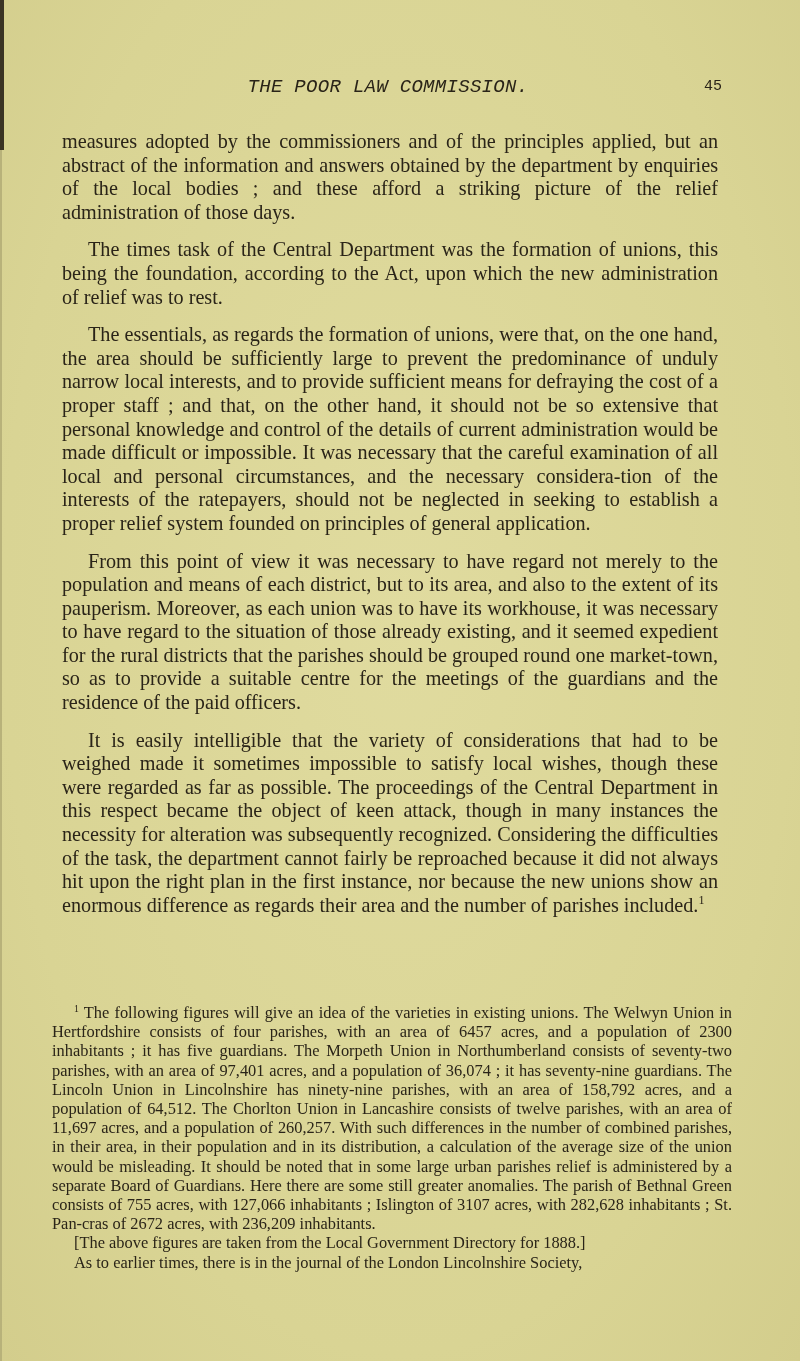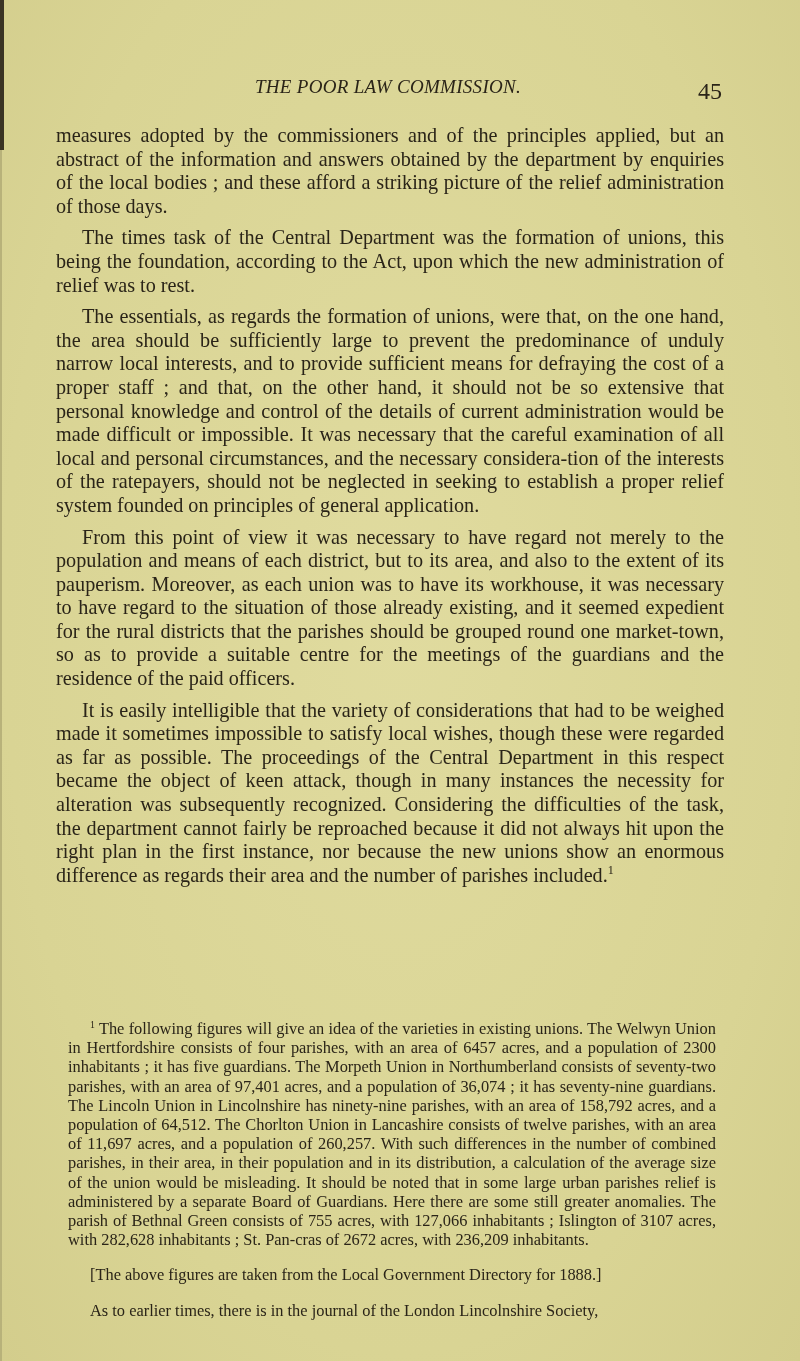--- a/index.html
+++ b/index.html
@@ -16,41 +16,41 @@
     }
     .left-edge {
       position: absolute; left: 0; top: 0; width: 4px; height: 150px;
       background: #3a3424;
     }
     .left-edge2 {
       position: absolute; left: 0; top: 150px; width: 2px; height: 1211px;
       background: #b8b27a;
     }
     .running-head {
-      position: absolute; top: 76px; left: 48px; width: 680px; height: 24px;
+      position: absolute; top: 76px; left: 48px; width: 680px; height: 24px; font-family: Liberation Mono, monospace;
     }
     .rh-title {
       position: absolute; left: 0; width: 680px; text-align: center;
       font-style: italic; font-size: 19px; letter-spacing: 0.3px;
     }
     .rh-page {
-      position: absolute; right: 6px; top: 2px; font-size: 24px;
+      position: absolute; right: 6px; top: 2px; font-size: 15px;
     }
     .body-text {
       position: absolute; left: 48px; top: 116px; width: 684px;
       font-size: 20.2px; line-height: 23.6px; text-align: justify;
       hyphens: none;
     }
-    .body-text p { margin: 8px; text-indent: 26px; }
+    .body-text p { margin: 14px; text-indent: 26px; }
     .body-text p.cont { text-indent: 0; }
     .footnotes {
       position: absolute; left: 52px; top: 1003px; width: 680px;
       font-size: 16.4px; line-height: 19.2px; text-align: justify;
     }
-    .footnotes p { margin: 16px; text-indent: 22px; }
+    .footnotes p { margin: 0; text-indent: 22px; }
     sup { font-size: 0.6em; line-height: 0; }
   </style>
 </head>
 <body>
 
 <div class="page">
   <div class="left-edge"></div>
   <div class="left-edge2"></div>
 
   <div class="running-head">

